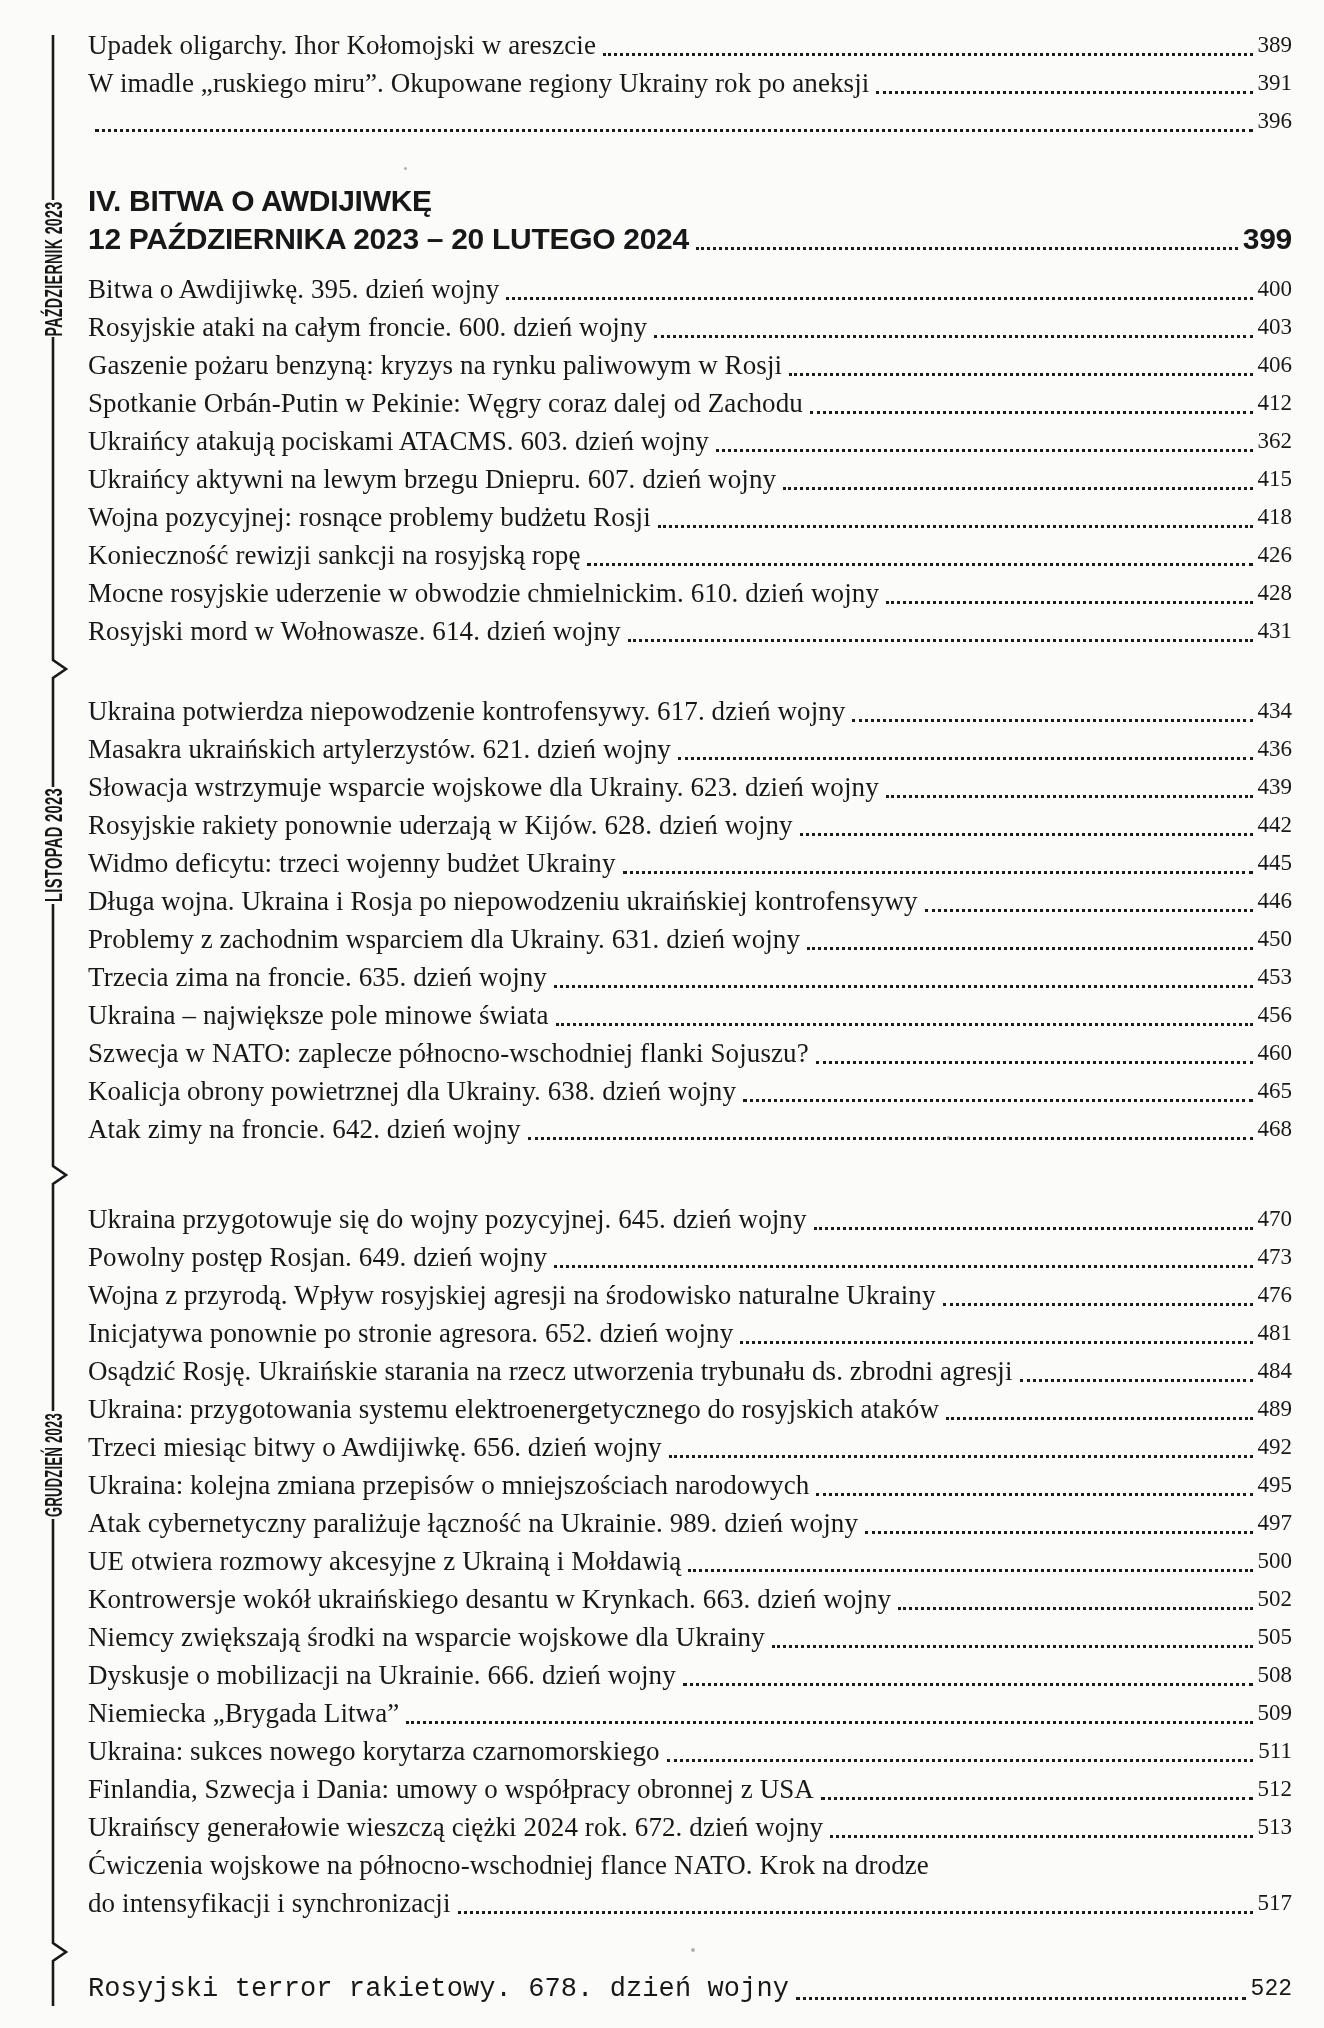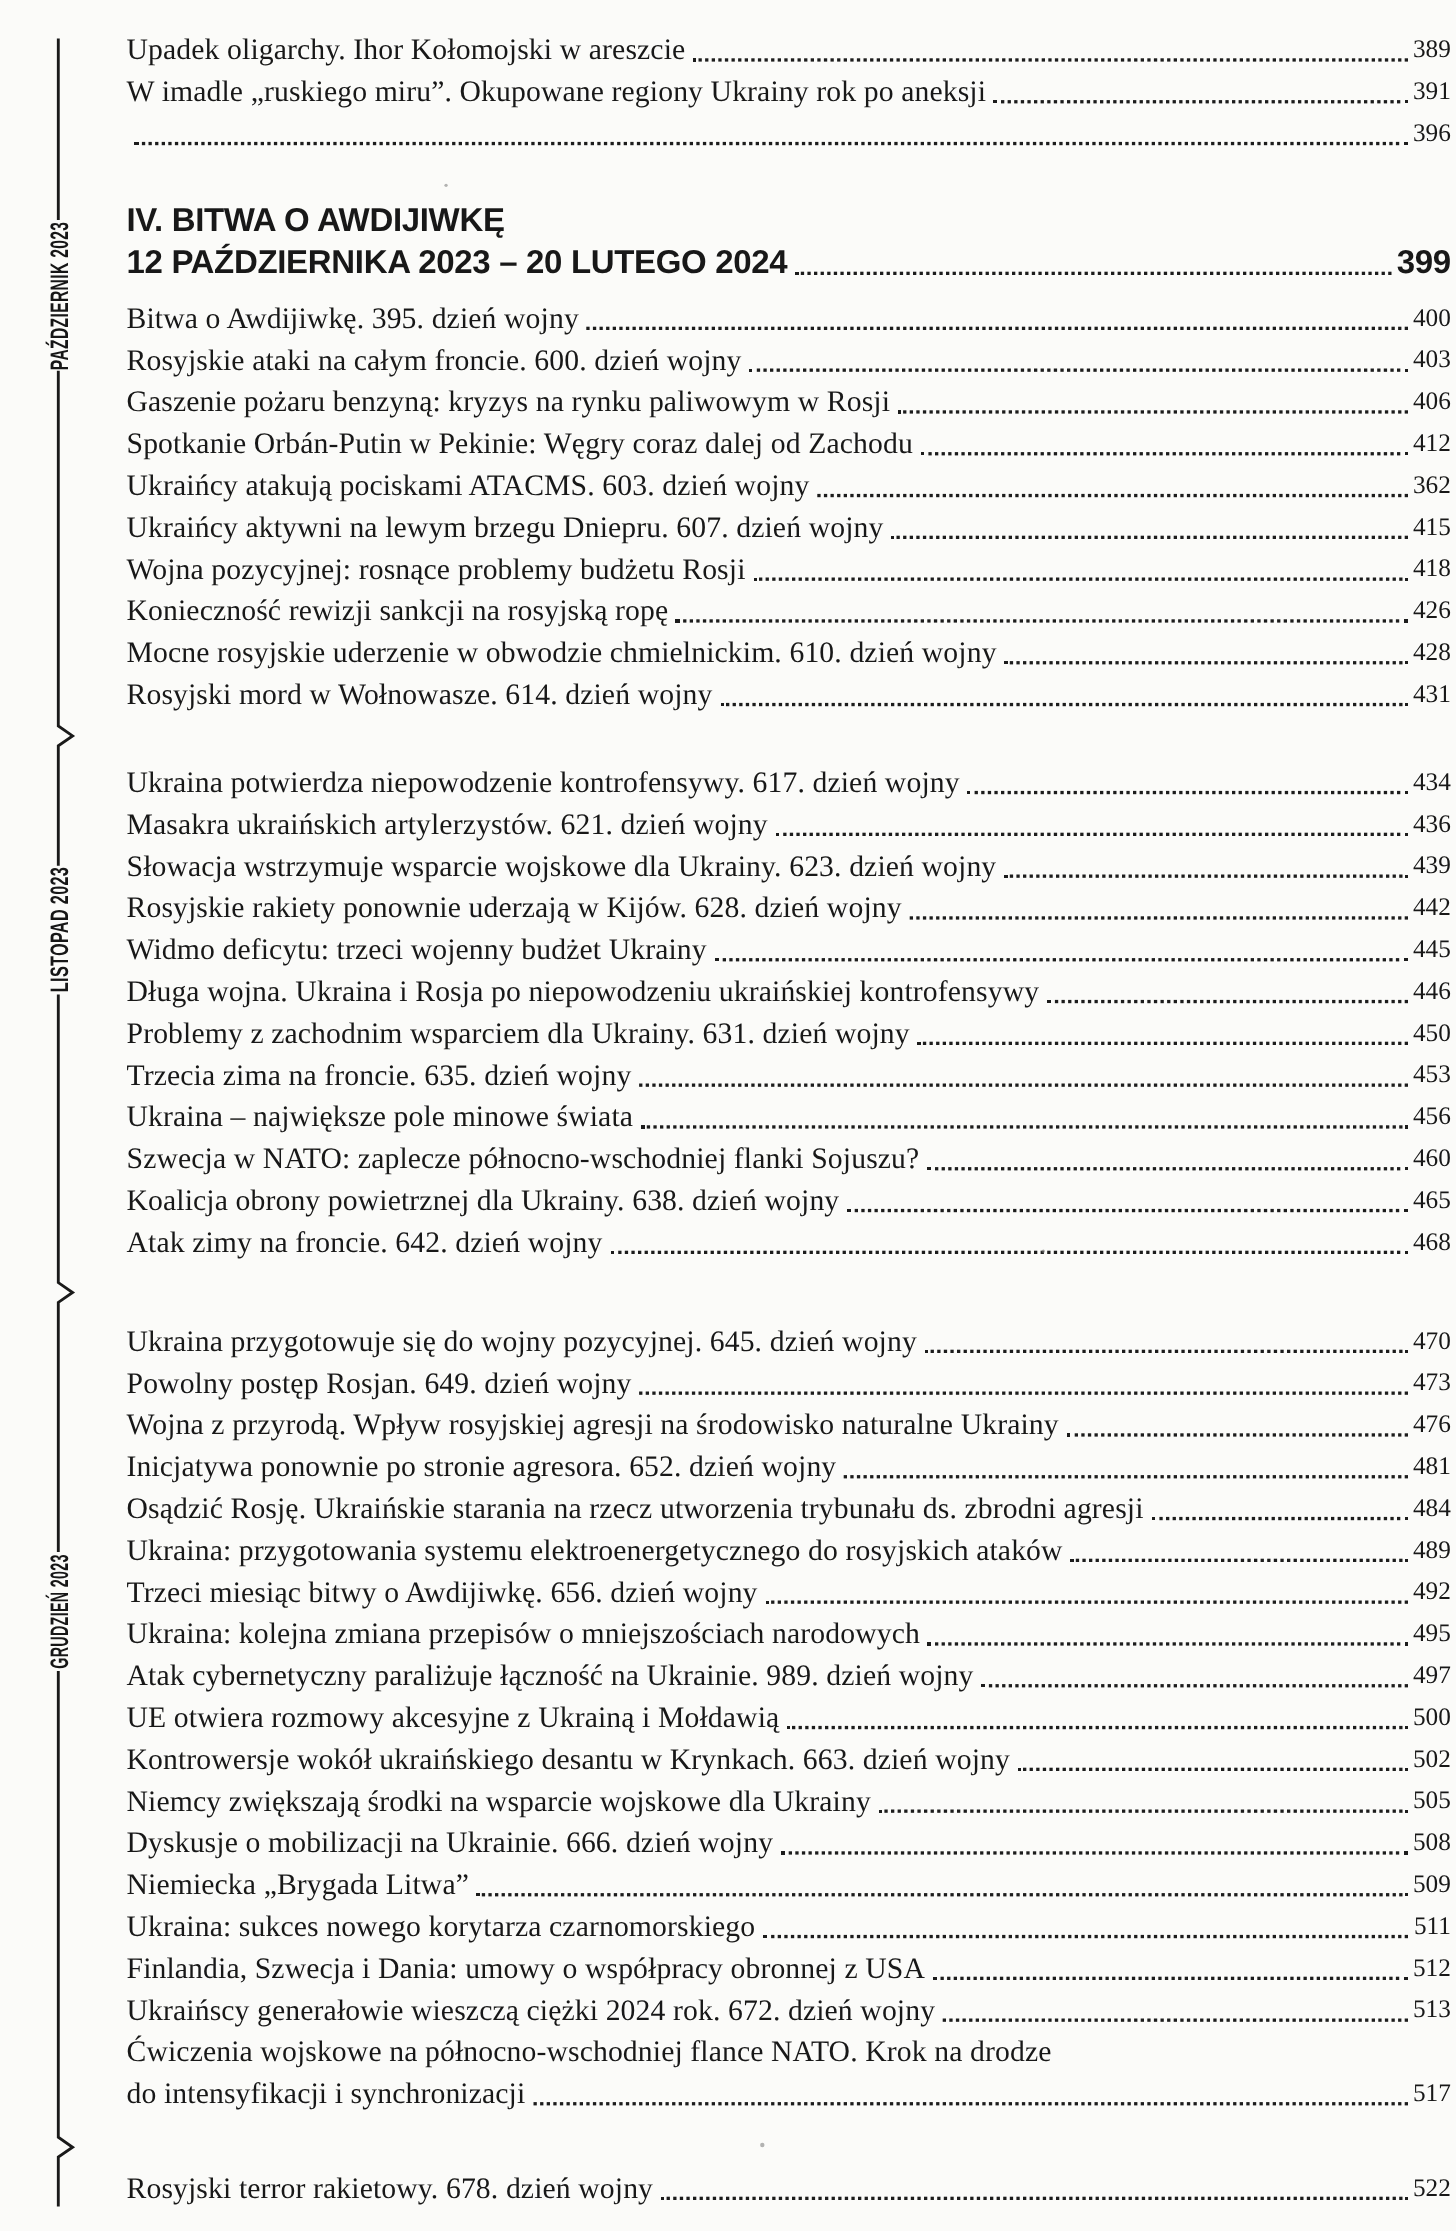--- a/index.html
+++ b/index.html
@@ -4,31 +4,31 @@
 <style>
   html,body{margin:0;padding:0;}
   body{
     width:1324px;height:2028px;position:relative;overflow:hidden;
     background:#fbfbf9;color:#181818;
     font-family:"Liberation Serif", serif;
   }
   .timeline-svg{position:absolute;left:0;top:0;}
   .tl-path{fill:none;stroke:#1a1a1a;stroke-width:2.6px;}
   .month{font:700 23px "Liberation Sans", sans-serif;fill:#161616;letter-spacing:.5px;}
-  .toc{position:absolute;left:88px;top:26px;width:1204px;margin-left:27px;}
+  .toc{position:absolute;left:88px;top:26px;width:1204px;}
   .row{display:flex;height:38px;}
   .t{line-height:38px;font-size:27px;white-space:nowrap;letter-spacing:.1px;}
   .leader{flex:1 1 auto;border-bottom:3px dotted #1c1c1c;margin:0 5px 8px 7px;min-width:18px;}
   .pg{line-height:38px;font-size:23px;white-space:nowrap;}
   .h-row .t,.h-row .pg{font-family:"Liberation Sans", sans-serif;font-weight:700;font-size:30px;letter-spacing:-.3px;}
   .g-heading{margin-top:42px;}
   .g-oct{margin-top:12px;}
   .g-nov{margin-top:42px;}
   .g-dec{margin-top:52px;}
-  .g-late{margin-top:48px;}
+  .g-late{margin-top:48px;font-family:Liberation Mono, monospace;}
   .speck{position:absolute;border-radius:50%;background:#777;opacity:.55;}
 </style>
 </head>
 <body>
 
 <svg class="timeline-svg" width="92" height="2028" viewBox="0 0 92 2028">
   <path class="tl-path" d="M 53 35 V 200 M 53 337 V 660 L 66 669 L 53 678 V 787 M 53 904 V 1166 L 66 1175 L 53 1184 V 1411 M 53 1519 V 1943 L 66 1952 L 53 1961 V 2006"></path>
   <text class="month" transform="translate(62 269) rotate(-90)" text-anchor="middle" textLength="135" lengthAdjust="spacingAndGlyphs">PAŹDZIERNIK 2023</text>
   <text class="month" transform="translate(62 845) rotate(-90)" text-anchor="middle" textLength="114" lengthAdjust="spacingAndGlyphs">LISTOPAD 2023</text>
   <text class="month" transform="translate(62 1465) rotate(-90)" text-anchor="middle" textLength="104" lengthAdjust="spacingAndGlyphs">GRUDZIEŃ 2023</text>

